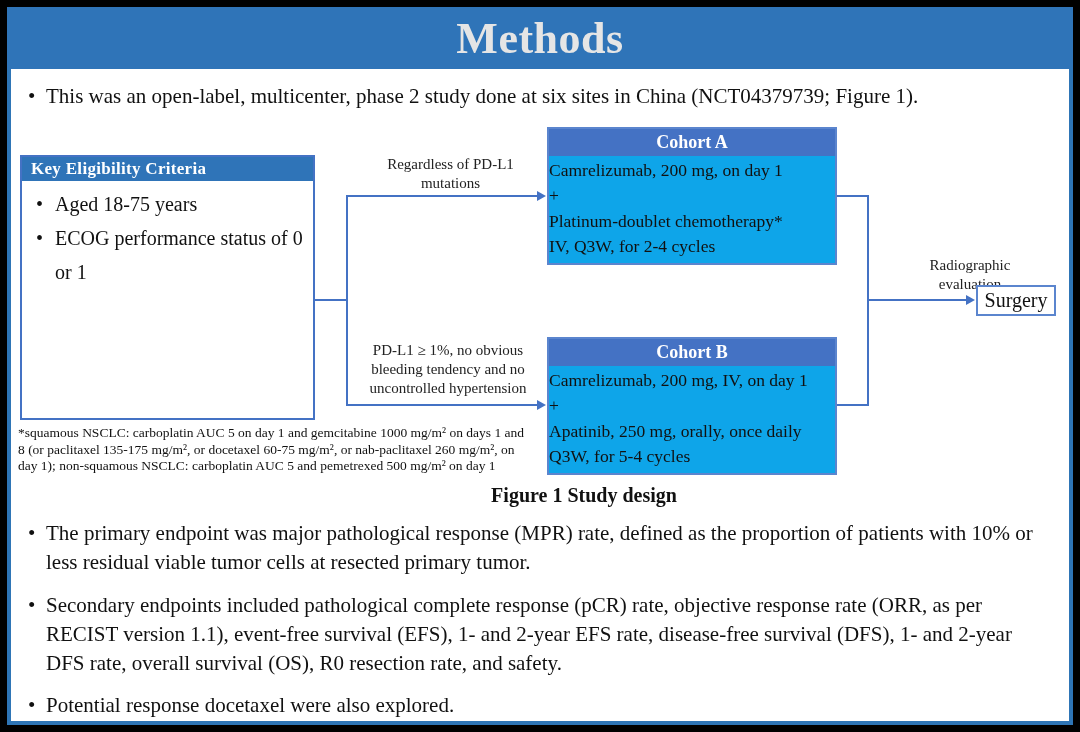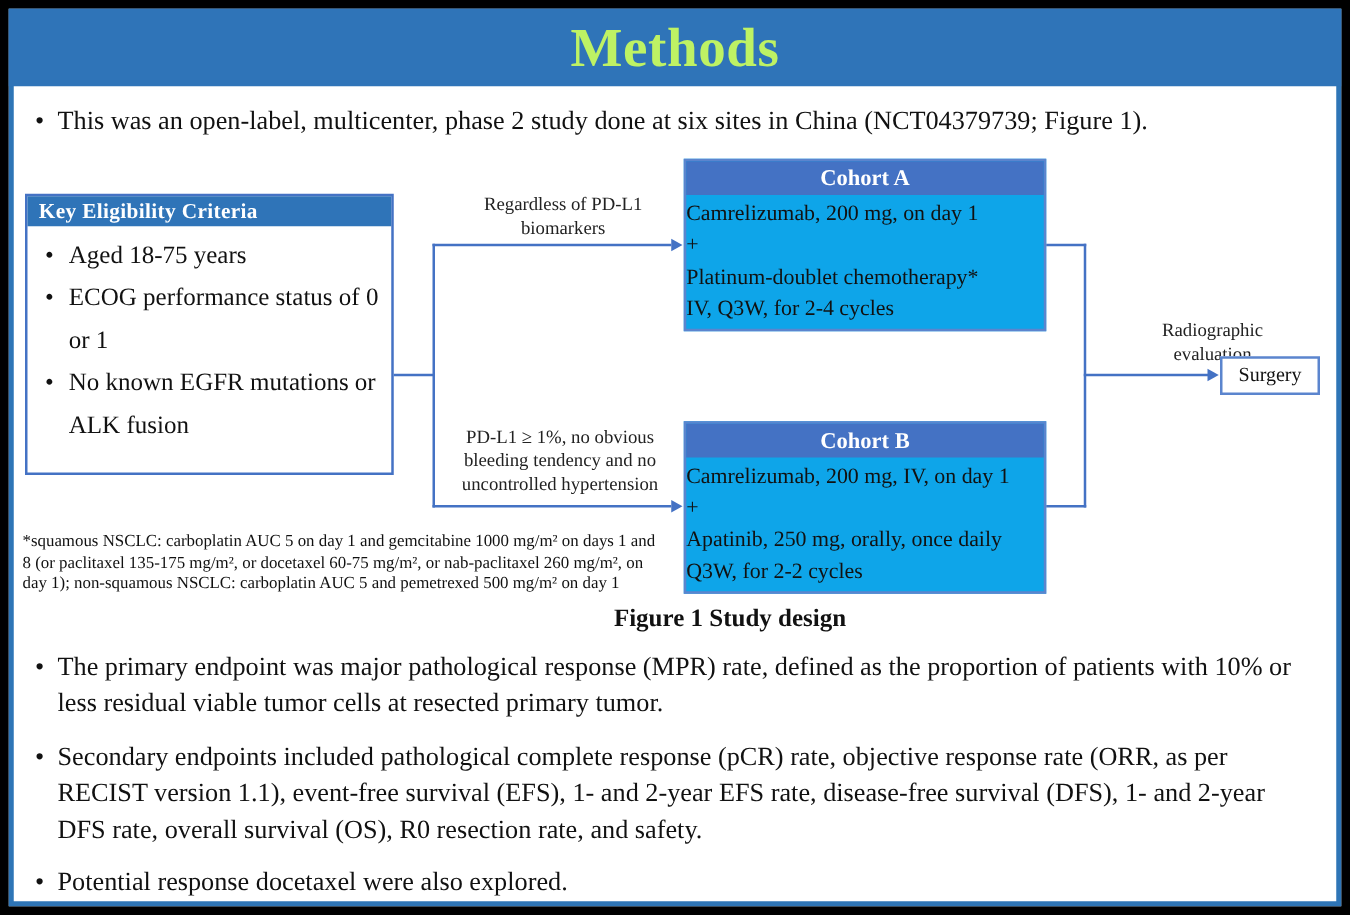--- a/index.html
+++ b/index.html
@@ -2,48 +2,48 @@
 <html><head>
 <meta charset="utf-8">
 <style>
   html,body{margin:0;padding:0;background:#000;}
   .slide{position:relative;width:1080px;height:732px;background:#000;overflow:hidden;
          font-family:"Liberation Serif", serif;color:#111;}
   .content{position:absolute;left:7px;top:7px;right:7px;bottom:7px;
            background:#fff;border:4px solid #2E75B6;box-sizing:border-box;}
   .title-bar{position:absolute;left:7px;top:7px;right:7px;height:62px;background:#2F74B8;
              display:flex;align-items:center;justify-content:center;box-sizing:border-box;}
-  .title-bar h1{margin:16px;color:#bef264;font-size:44px;font-weight:bold;letter-spacing:.5px;}
+  .title-bar h1{margin:16px;color:#e5e5e5;font-size:44px;font-weight:bold;letter-spacing:.5px;}
 
   .bullet{position:absolute;display:flex;font-size:21px;line-height:29px;}
   .bullet .marker{width:28px;flex:0 0 28px;text-align:left;padding-left:10px;box-sizing:border-box;}
   .bullet .btext{width:1002px;}
 
   
-  .elig{position:absolute;left:20px;top:155px;width:295px;height:225px;
+  .elig{position:absolute;left:20px;top:155px;width:295px;height:265px;
         border:2px solid #4472C4;box-sizing:border-box;background:#fff;}
   .elig-header{background:#2F74B8;color:#fff;font-weight:bold;font-size:17px;
                height:24px;line-height:24px;padding-left:9px;letter-spacing:.3px;}
   .elig ul{margin:0;padding:6px 6px 0 12px;list-style:none;}
   .elig li{position:relative;padding-left:21px;font-size:20px;line-height:34px;}
   .elig li::before{content:"\2022";position:absolute;left:2px;top:0;}
 
   
   .cohort{position:absolute;left:547px;width:290px;height:138px;
           border:2px solid #5B85CE;box-sizing:border-box;background:#0ea5e9;}
   .cohort-header{background:#4472C4;color:#fff;font-weight:bold;font-size:18px;
                  height:27px;line-height:27px;text-align:center;}
   .cohort-body{display:flex;flex-direction:column;justify-content:space-evenly;
                align-items:flex-start;height:105px;font-size:17.5px;}
   .cohort-body div{white-space:nowrap;}
 
   
   .surgery{position:absolute;left:976px;top:285px;width:80px;height:31px;
            border:2px solid #5B85CE;box-sizing:border-box;background:#fff;
-           display:flex;align-items:center;justify-content:center;font-size:16px;}
+           display:flex;align-items:center;justify-content:center;font-size:20px;}
 
   
   .hline,.vline{position:absolute;background:#4472C4;}
   .hline{height:2px;}
   .vline{width:2px;}
   .ahead{position:absolute;width:0;height:0;border-top:5px solid transparent;
          border-bottom:5px solid transparent;border-left:9px solid #4472C4;}
 
   .flabel{position:absolute;font-size:15px;line-height:19px;text-align:center;color:#222;}
 
@@ -64,53 +64,52 @@
   <div class="bullet" style="left:18px;top:82px;">
     <span class="marker">•</span>
     <span class="btext">This was an open-label, multicenter, phase 2 study done at six sites in China (NCT04379739; Figure 1).</span>
   </div>
 
   <div class="elig">
     <div class="elig-header">Key Eligibility Criteria</div>
     <ul>
       <li>Aged 18-75 years</li>
       <li>ECOG performance status of 0 or 1</li>
-      <li>No known EGFR mutations or ALK fusion</li>
     </ul>
   </div>
 
   <div class="footnote">*squamous NSCLC: carboplatin AUC 5 on day 1 and gemcitabine 1000 mg/m² on days 1 and 8 (or paclitaxel 135-175 mg/m², or docetaxel 60-75 mg/m², or nab-paclitaxel 260 mg/m², on day 1); non-squamous NSCLC: carboplatin AUC 5 and pemetrexed 500 mg/m² on day 1</div>
 
   <div class="hline" style="left:315px;top:299px;width:33px;"></div>
   <div class="vline" style="left:346px;top:195px;height:211px;"></div>
   <div class="hline" style="left:346px;top:195px;width:191px;"></div>
   <div class="ahead" style="left:537px;top:191px;"></div>
   <div class="hline" style="left:346px;top:404px;width:191px;"></div>
   <div class="ahead" style="left:537px;top:400px;"></div>
 
-  <div class="flabel" style="left:363px;top:155px;width:175px;">Regardless of PD-L1 biomarkers</div>
+  <div class="flabel" style="left:363px;top:155px;width:175px;">Regardless of PD-L1 mutations</div>
   <div class="flabel" style="left:352px;top:341px;width:192px;">PD-L1 ≥ 1%, no obvious bleeding tendency and no uncontrolled hypertension</div>
 
   <div class="cohort" style="top:127px;">
     <div class="cohort-header">Cohort A</div>
     <div class="cohort-body">
       <div>Camrelizumab, 200 mg, on day 1</div>
       <div>+</div>
       <div>Platinum-doublet chemotherapy*</div>
       <div>IV, Q3W, for 2-4 cycles</div>
     </div>
   </div>
 
   <div class="cohort" style="top:337px;">
     <div class="cohort-header">Cohort B</div>
     <div class="cohort-body">
       <div>Camrelizumab, 200 mg, IV, on day 1</div>
       <div>+</div>
       <div>Apatinib, 250 mg, orally, once daily</div>
-      <div>Q3W, for 2-2 cycles</div>
+      <div>Q3W, for 5-4 cycles</div>
     </div>
   </div>
 
   <div class="hline" style="left:837px;top:195px;width:32px;"></div>
   <div class="hline" style="left:837px;top:404px;width:32px;"></div>
   <div class="vline" style="left:867px;top:195px;height:211px;"></div>
   <div class="hline" style="left:867px;top:299px;width:100px;"></div>
   <div class="ahead" style="left:966px;top:295px;"></div>
 
   <div class="flabel" style="left:868px;top:256px;width:108px;padding-left:48px;">Radiographic evaluation</div>

